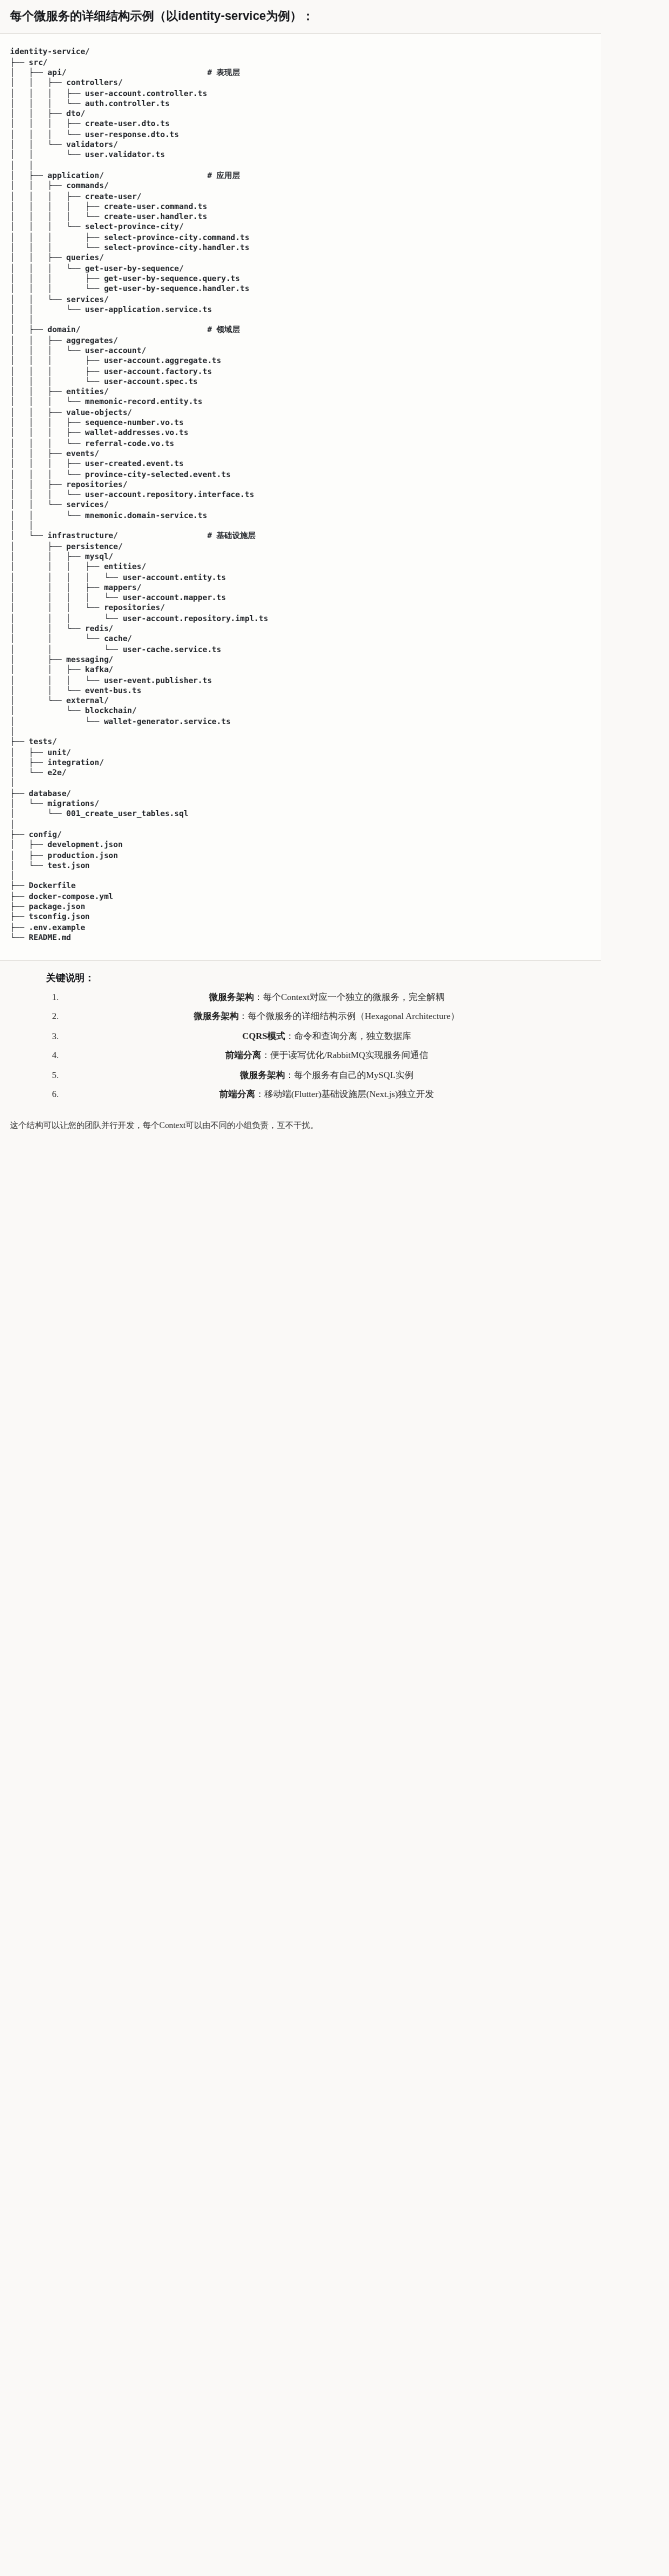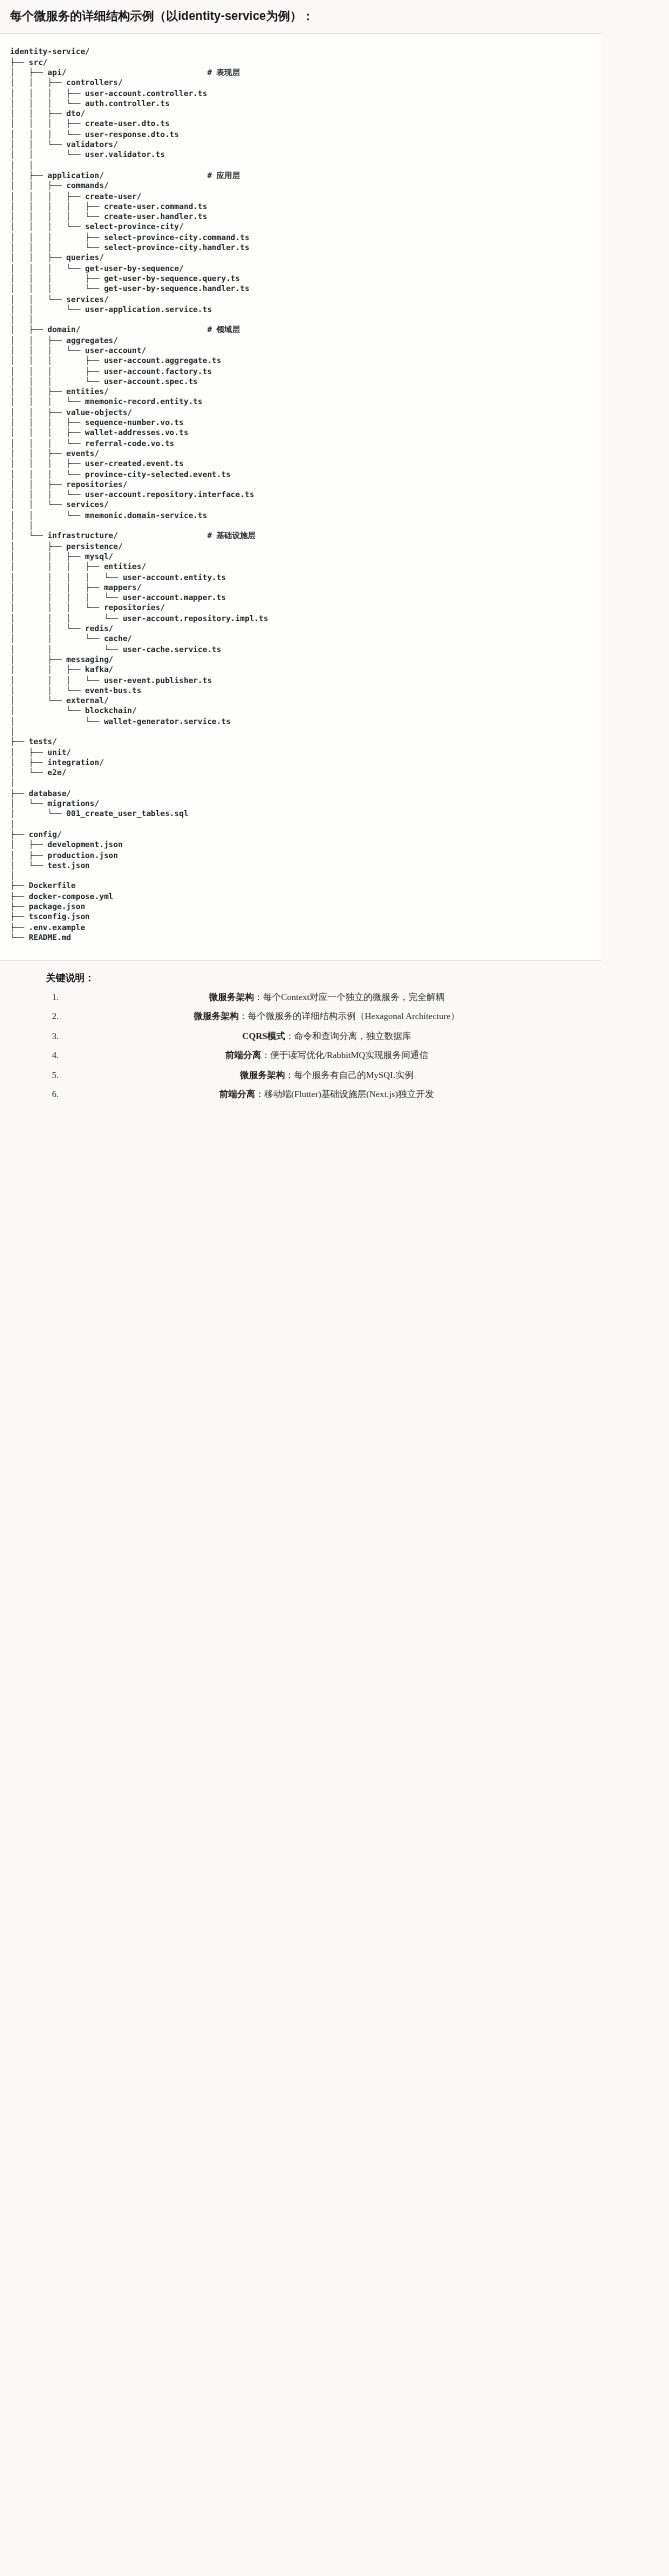--- a/index.html
+++ b/index.html
@@ -188,15 +188,16 @@
     <ol class="note-list">
         <li><b>微服务架构</b><span>：</span><span>每个Context对应一个独立的微服务，完全解耦</span></li>
         <li><b>微服务架构</b><span>：</span><span>每个微服务的详细结构示例（Hexagonal Architecture）</span></li>
         <li><b>CQRS模式</b><span>：</span><span>命令和查询分离，独立数据库</span></li>
         <li><b>前端分离</b><span>：</span><span>便于读写优化/RabbitMQ实现服务间通信</span></li>
         <li><b>微服务架构</b><span>：</span><span>每个服务有自己的MySQL实例</span></li>
         <li><b>前端分离</b><span>：</span><span>移动端(Flutter)基础设施层(Next.js)独立开发</span></li>
       </ol>
   </div>
 
+  <div class="closing">这个结构可以让您的团队并行开发，每个Context可以由不同的小组负责，互不干扰。</div>
 
 </div>
 
 
 </body></html>

